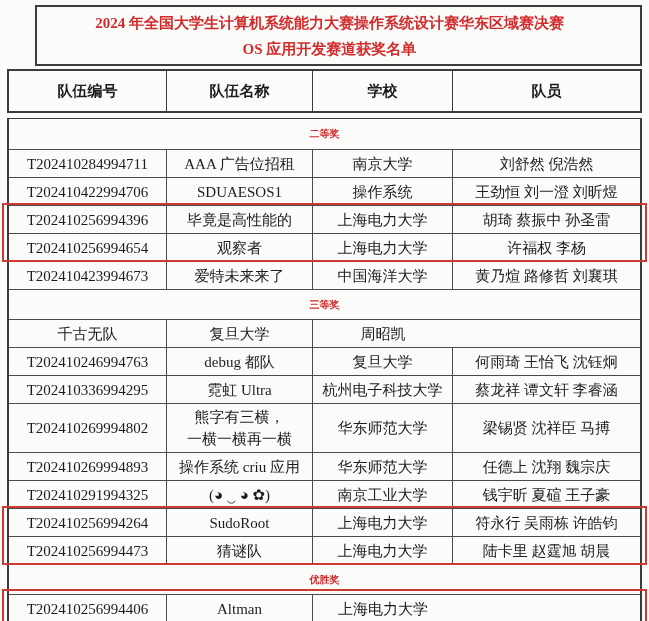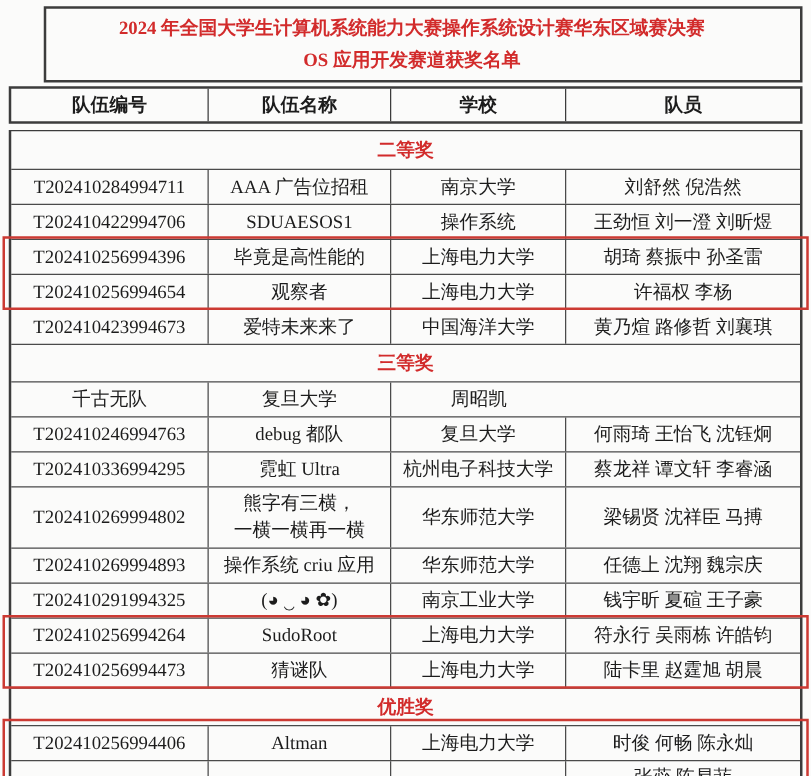--- a/index.html
+++ b/index.html
@@ -27,21 +27,21 @@
   
   .grid-row {
     display: grid;
     grid-template-columns: 158px 146px 140px 1fr;
   }
 
   
   .header-row {
     margin-top: 3px;
     border: 2px solid var(--table-border, #3c3c3c);
-    height: 30px;
+    height: 44px;
   }
   .hcell {
     font-weight: bold;
     font-size: 15px;
     display: flex; align-items: center; justify-content: center;
     border-right: 1px solid var(--table-border, #4a4a4a);
   }
   .hcell:last-child { border-right: none; }
 
   
@@ -49,21 +49,21 @@
     margin-top: 5px;
     border: 2px solid var(--table-border, #3c3c3c);
     border-top-width: 1px;
   }
 
   .award-row {
     height: 30px;
     display: flex; align-items: center; justify-content: center;
     color: var(--award-red, #d22b2b);
     font-weight: bold;
-    font-size: 15px;
+    font-size: 10px;
   }
 
   .row { border-top: 1px solid #4a4a4a; }
   .cell {
     font-size: 15px;
     min-height: 27px;
     padding: 2px 4px;
     display: flex; align-items: center; justify-content: center;
     text-align: center;
     border-right: 1px solid #4a4a4a;
@@ -194,21 +194,20 @@
       </div>
     </div>
 
     <div class="award-row" style="border-top:1px solid #4a4a4a;text-align:center;">优胜奖</div>
 
     <div class="hl hl-big">
       <div class="grid-row row">
         <div class="cell">T202410256994406</div>
         <div class="cell">Altman</div>
         <div class="cell">上海电力大学</div>
-        <div class="cell">时俊 何畅 陈永灿</div>
       </div>
       <div class="grid-row row">
         <div class="cell">T202410256994422</div>
         <div class="cell">112233</div>
         <div class="cell">上海电力大学</div>
         <div class="cell">张蕊  陈易菲
 谢日排·艾拜都拉</div>
       </div>
     </div>
 

